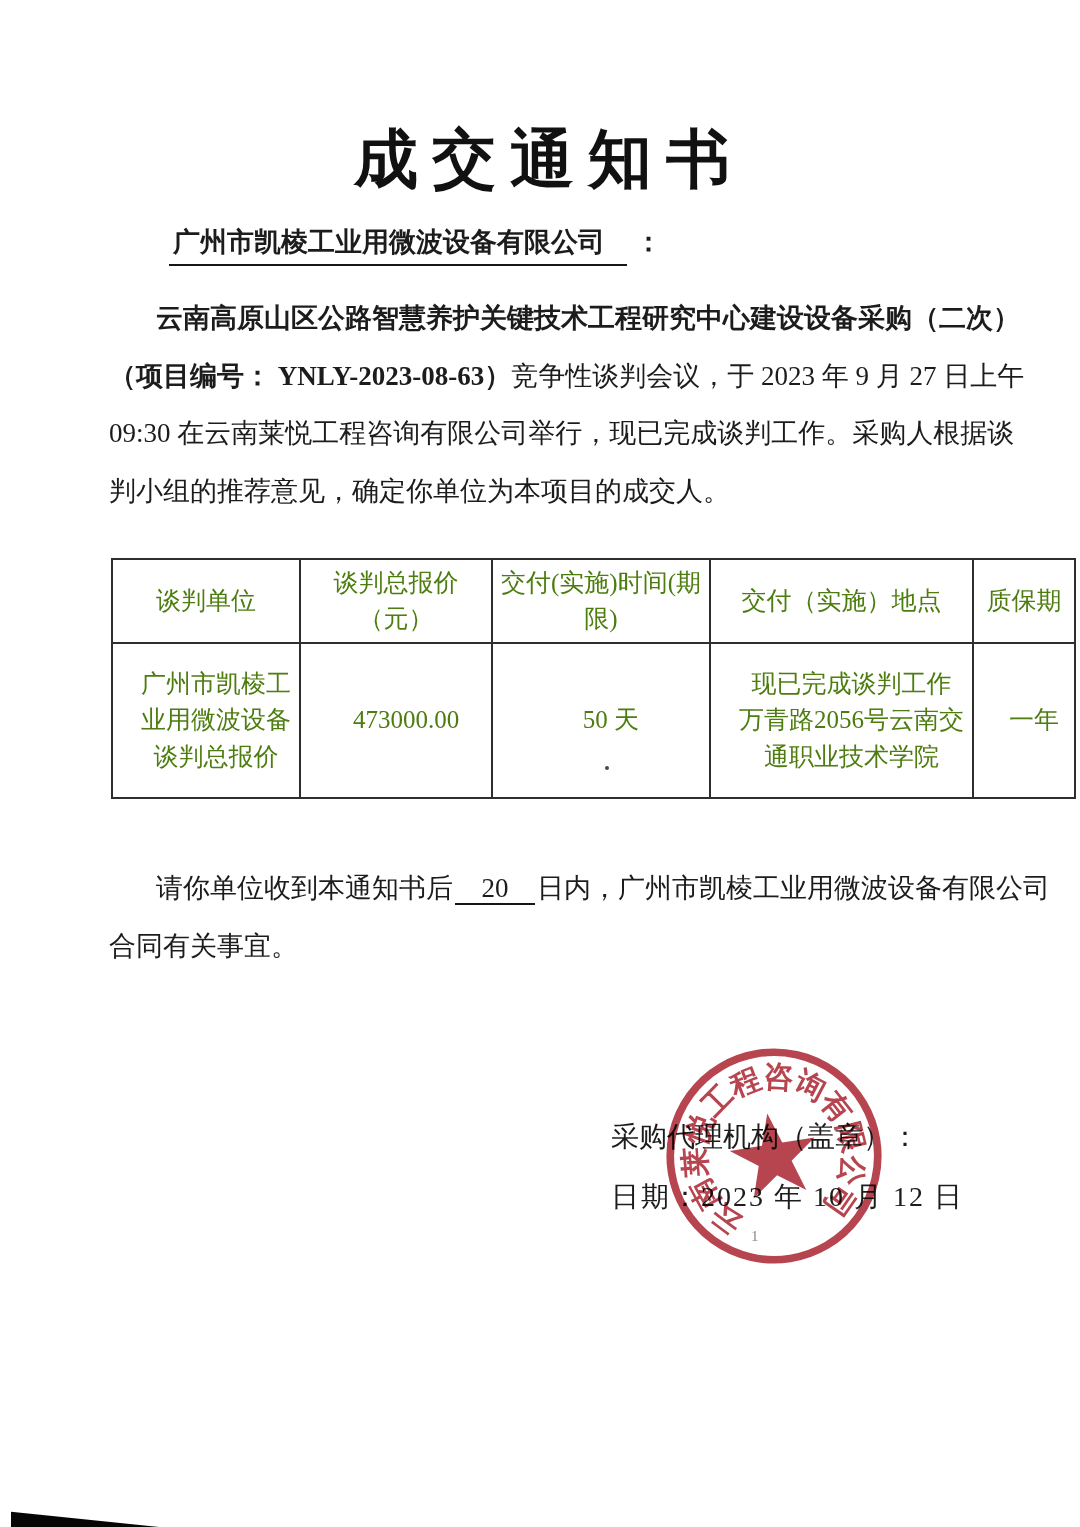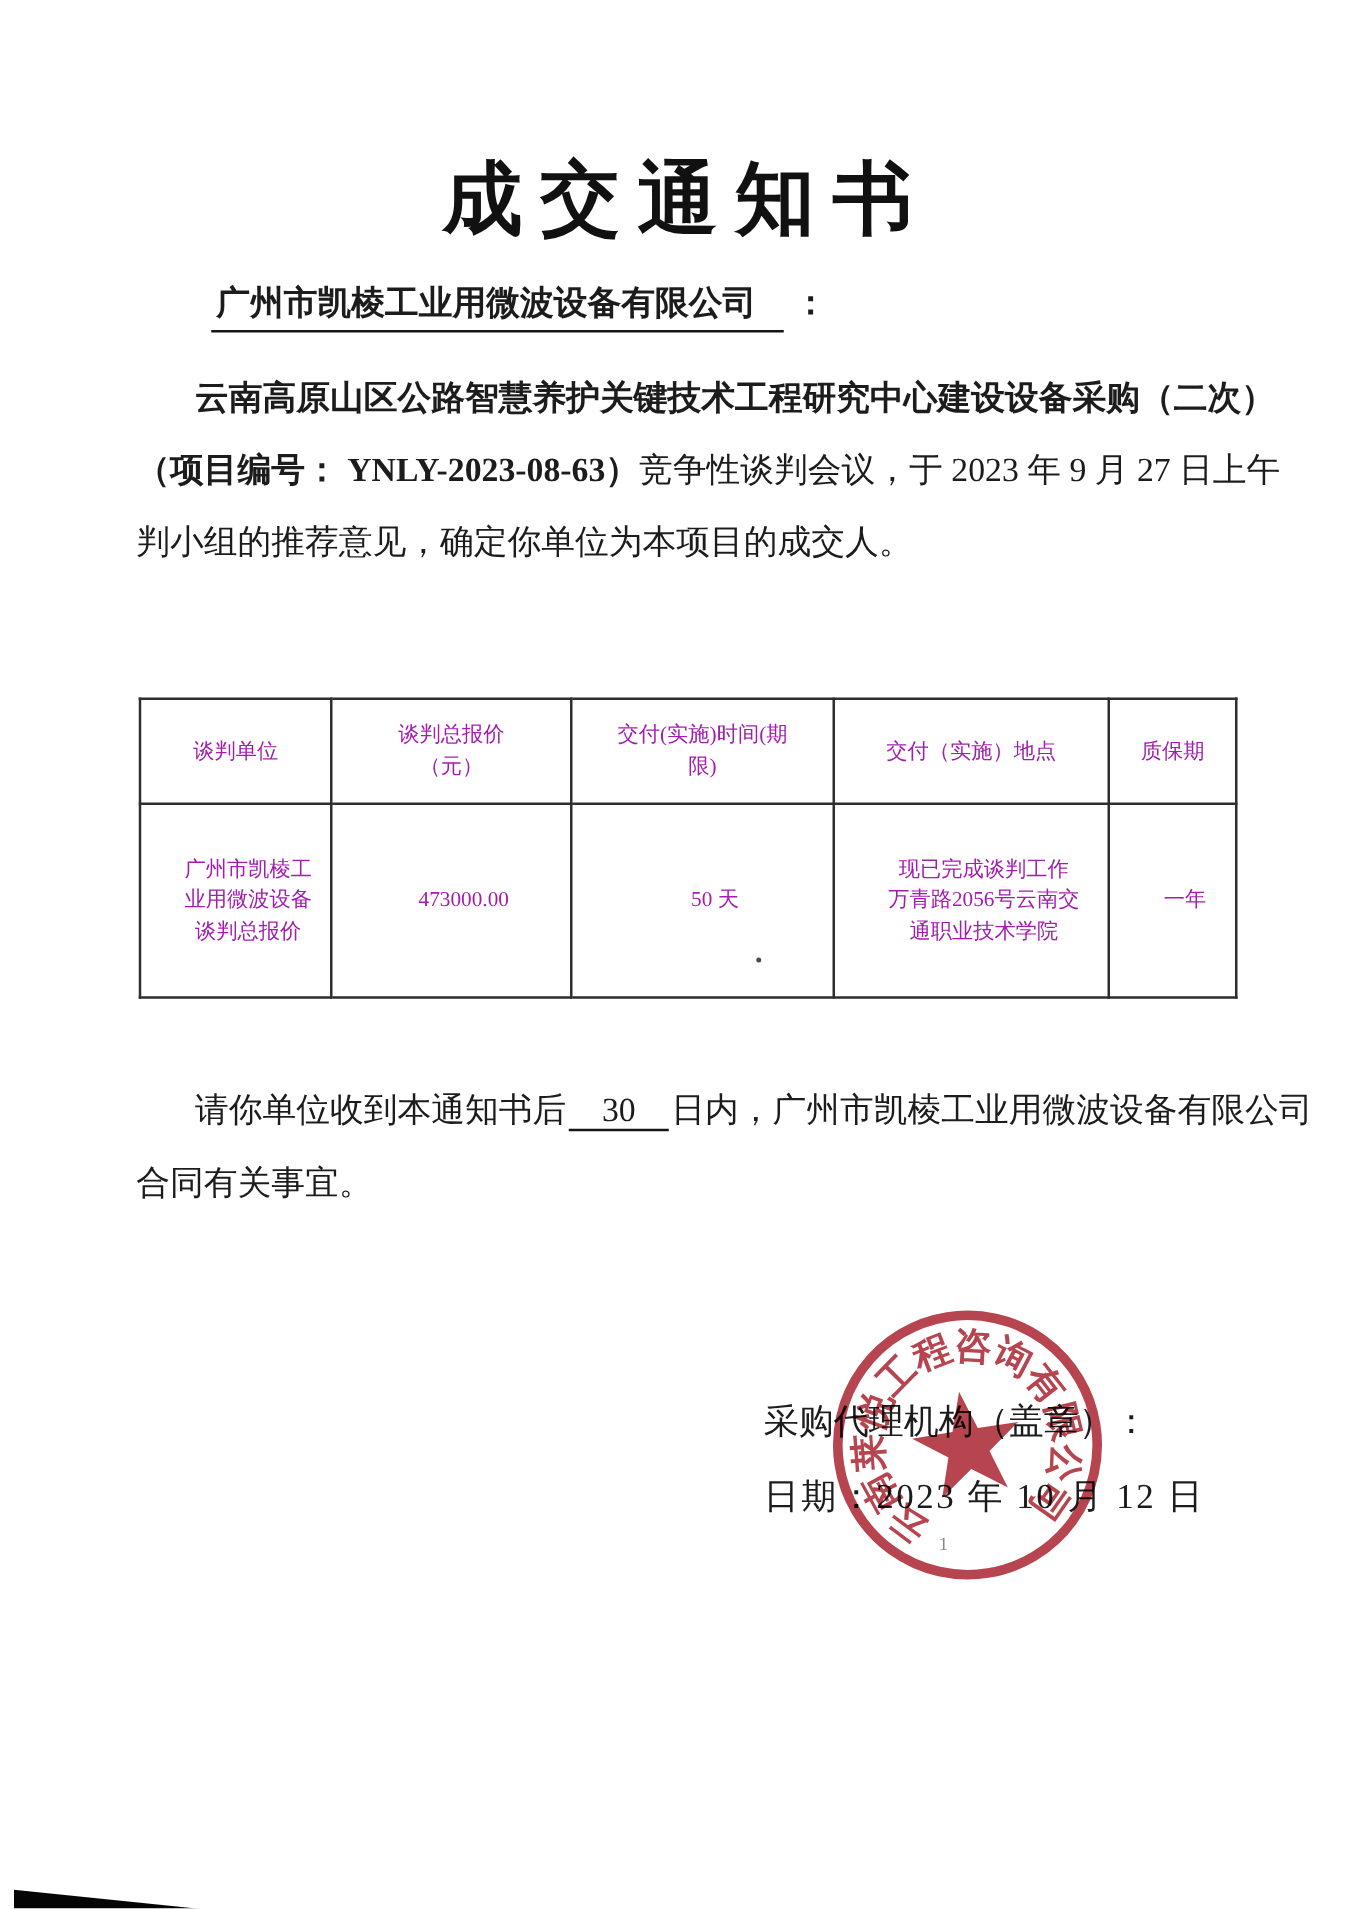--- a/index.html
+++ b/index.html
@@ -38,21 +38,21 @@
     font-size:27px;line-height:57.5px;
     white-space:nowrap;
   }
   .intro .ln{height:57.5px;}
   .intro .b{font-weight:bold;}
   .intro .indent{padding-left:47px;}
   
   .award-table{
     position:absolute;left:100px;top:558px;
     border-collapse:collapse;table-layout:fixed;
-    font-size:17px;color:#a21caf;border-radius:22px;
+    font-size:25px;color:#4d7c0f;border-radius:22px;
   }
   .award-table td{
     border:2px solid #2e2e2e;
     text-align:center;vertical-align:middle;
     padding:4px 8px;
     line-height:1.45;
   }
   .award-table tr.hdr td{height:74px;}
   .award-table tr.body td{height:145px;padding-left:28px;}
   .cellline{display:block;white-space:nowrap;}
@@ -114,20 +114,21 @@
 
   <div class="doc-title">成交通知书</div>
 
   <div class="salutation">
     <span class="uline">广州市凯棱工业用微波设备有限公司</span><span class="colon">：</span>
   </div>
 
   <div class="intro">
     <div class="ln b indent">云南高原山区公路智慧养护关键技术工程研究中心建设设备采购（二次）</div>
     <div class="ln"><span class="b">（项目编号： YNLY-2023-08-63）</span><span>竞争性谈判会议，于 2023 年 9 月 27 日上午</span></div>
+    <div class="ln">09:30 在云南莱悦工程咨询有限公司举行，现已完成谈判工作。采购人根据谈</div>
     <div class="ln">判小组的推荐意见，确定你单位为本项目的成交人。</div>
   </div>
 
   <table class="award-table">
     <colgroup>
       <col style="width:153px">
         <col style="width:192px">
         <col style="width:210px">
         <col style="width:220px">
         <col style="width:102px">
@@ -165,21 +166,21 @@
         <span class="cellline">万青路2056号云南交</span>
         <span class="cellline">通职业技术学院</span>
       </td>
       <td>一年</td>
     </tr>
   </tbody>
     </table>
   <div class="stray-dot"></div>
 
   <div class="closing">
-    <div class="indent"><span>请你单位收到本通知书后</span><span class="days-blank">30</span><span>日内，广州市凯棱工业用微波设备有限公司</span></div>
+    <div class="indent"><span>请你单位收到本通知书后</span><span class="days-blank">20</span><span>日内，广州市凯棱工业用微波设备有限公司</span></div>
     <div>合同有关事宜。</div>
   </div>
 
   <div class="sign-block">
     <div class="agency">采购代理机构（盖章）：</div>
     <div class="date">日期：2023 年 10 月 12 日</div>
   </div>
 
   <svg class="stamp" viewBox="0 0 220 220">
     <circle cx="110" cy="110" r="101" fill="none" stroke-width="7.5" stroke="#b13540"></circle>

